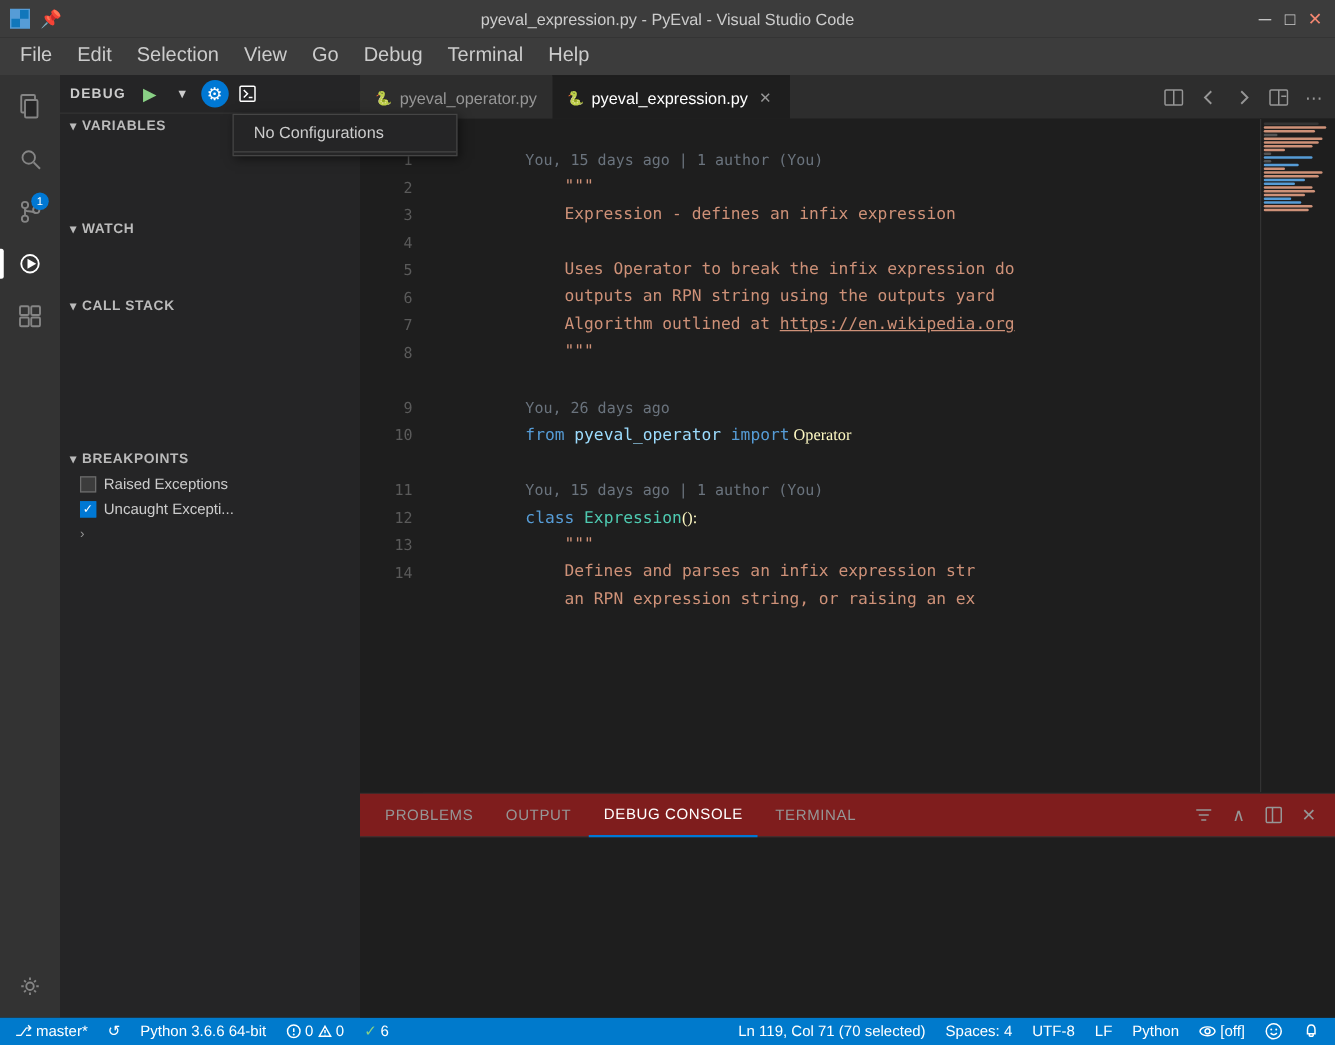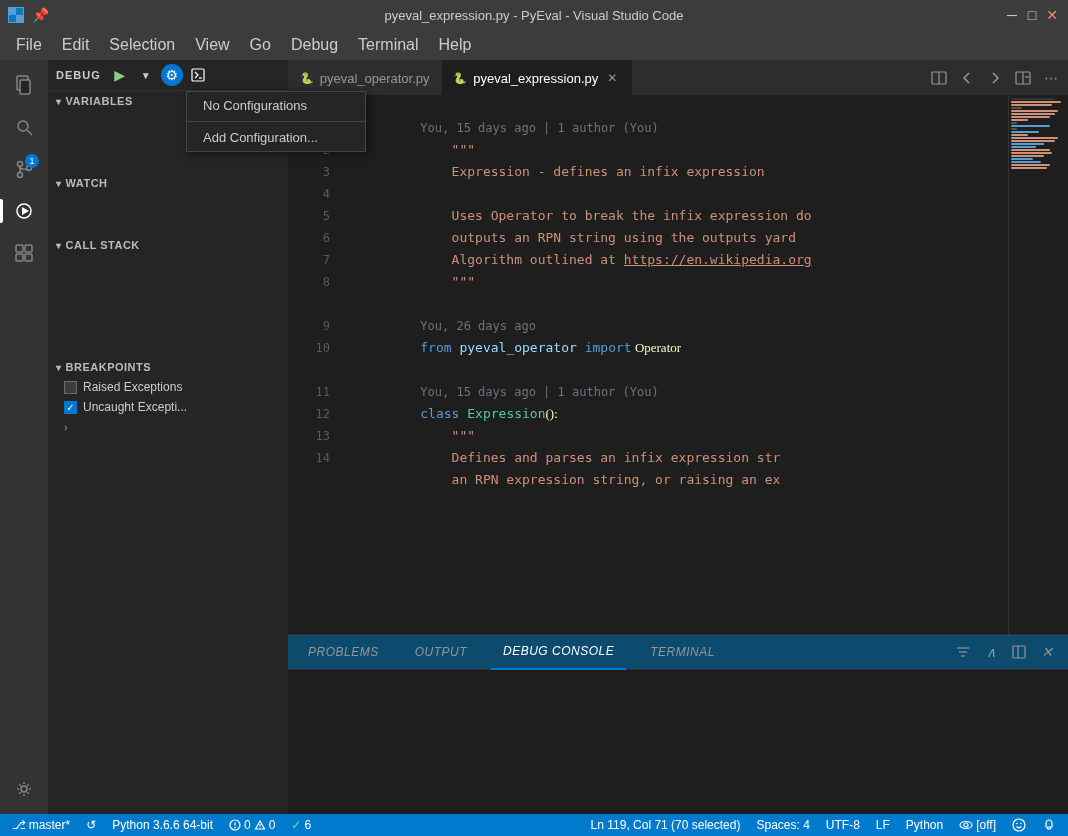--- a/index.html
+++ b/index.html
@@ -333,27 +333,26 @@
     
     .bottom-panel {
       height: 180px;
       background: #1e1e1e;
       border-top: 1px solid #333;
       display: flex;
       flex-direction: column;
     }
     .panel-tabs {
       height: 35px;
-      background: #0c4a6e;
+      background: #7f1d1d;
       display: flex;
       align-items: center;
       padding: 0 8px;
-      gap: 12px;
+      gap: 2px;
       border-bottom: 1px solid #333;
-      font-style: italic;
     }
     .panel-tab {
       padding: 0 12px;
       height: 35px;
       display: flex;
       align-items: center;
       color: #969696;
       font-size: 12px;
       cursor: pointer;
       letter-spacing: 0.5px;
@@ -556,21 +555,20 @@
           <span>Uncaught Excepti...</span>
         </div>
         <div style="padding: 4px 16px; color: #969696; font-size: 11px;">›</div>
       </div>
     </div>
   </div>
 
   <div class="dropdown-menu">
     <div class="dropdown-item">No Configurations</div>
     <div class="dropdown-divider"></div>
-    <div class="dropdown-item">Add Configuration...</div>
   </div>
 
   <div class="editor-area">
 
     <div class="tab-bar">
       <div class="tab">
         <span class="tab-icon py">🐍</span>
         <span>pyeval_operator.py</span>
       </div>
       <div class="tab active">

